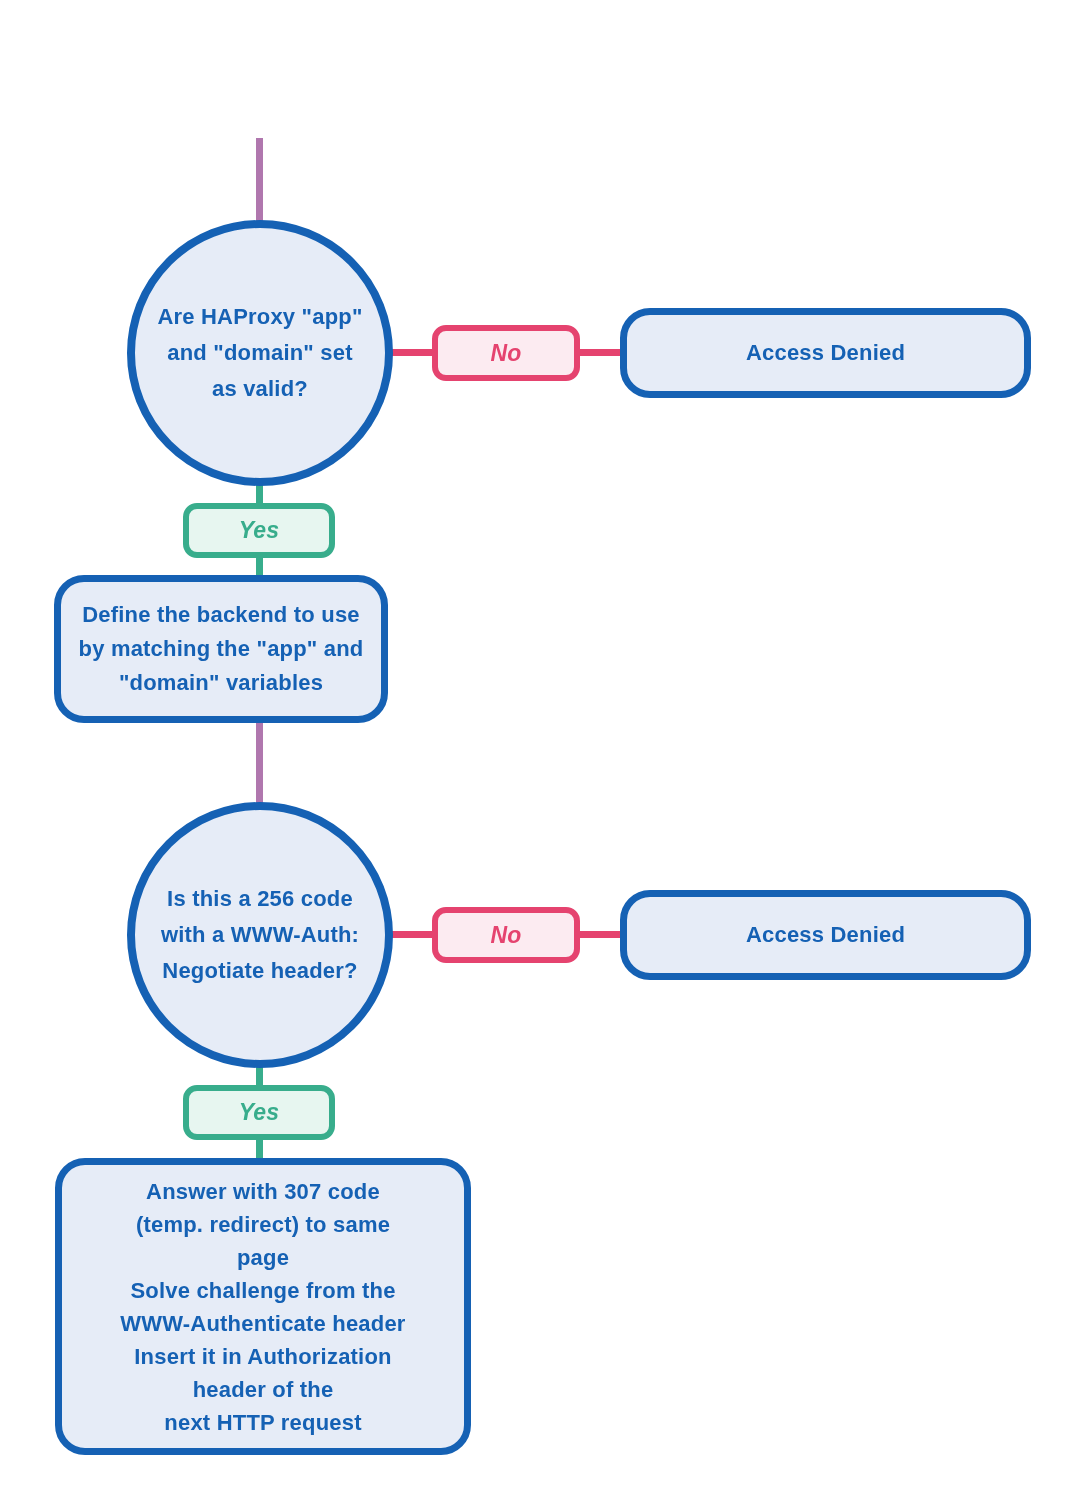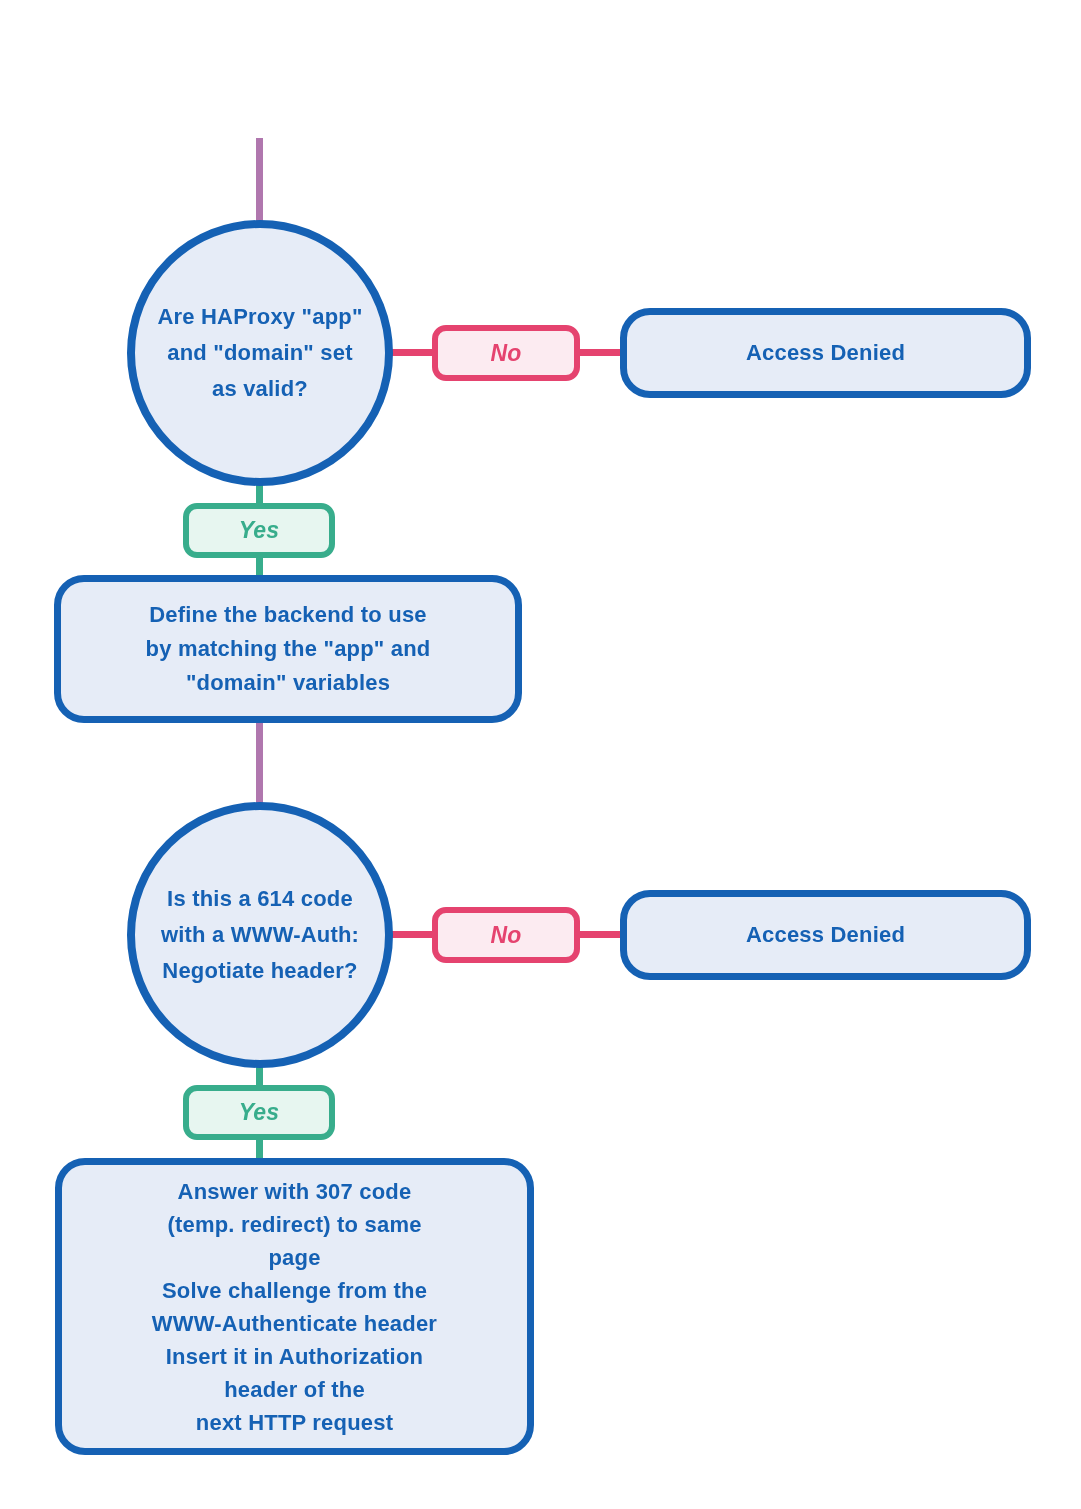--- a/index.html
+++ b/index.html
@@ -99,45 +99,45 @@
   </div>
 
   <div class="node blue-node" style="left:620px; top:308px; width:411px; height:90px;">
     <span>Access Denied</span>
   </div>
 
   <div class="node badge yes" style="left:183px; top:503px; width:152px; height:55px;">
     <span>Yes</span>
   </div>
 
-  <div class="node blue-node" style="left:54px; top:575px; width:468px; height:148px;">
+  <div class="node blue-node" style="left:54px; top:575px; width:334px; height:148px;">
     <span>Define the backend to use
 by matching the "app" and
 "domain" variables</span>
   </div>
 
   <div class="node blue-node circle" style="left:127px; top:802px; width:266px; height:266px;">
-    <span>Is this a 614 code
+    <span>Is this a 256 code
 with a WWW-Auth:
 Negotiate header?</span>
   </div>
 
   <div class="node badge no" style="left:432px; top:907px; width:148px; height:56px;">
     <span>No</span>
   </div>
 
   <div class="node blue-node" style="left:620px; top:890px; width:411px; height:90px;">
     <span>Access Denied</span>
   </div>
 
   <div class="node badge yes" style="left:183px; top:1085px; width:152px; height:55px;">
     <span>Yes</span>
   </div>
 
-  <div class="node blue-node big-box" style="left:55px; top:1158px; width:479px; height:297px;">
+  <div class="node blue-node big-box" style="left:55px; top:1158px; width:416px; height:297px;">
     <span>Answer with 307 code
 (temp. redirect) to same
 page
 Solve challenge from the
 WWW-Authenticate header
 Insert it in Authorization
 header of the
 next HTTP request</span>
   </div>
 

